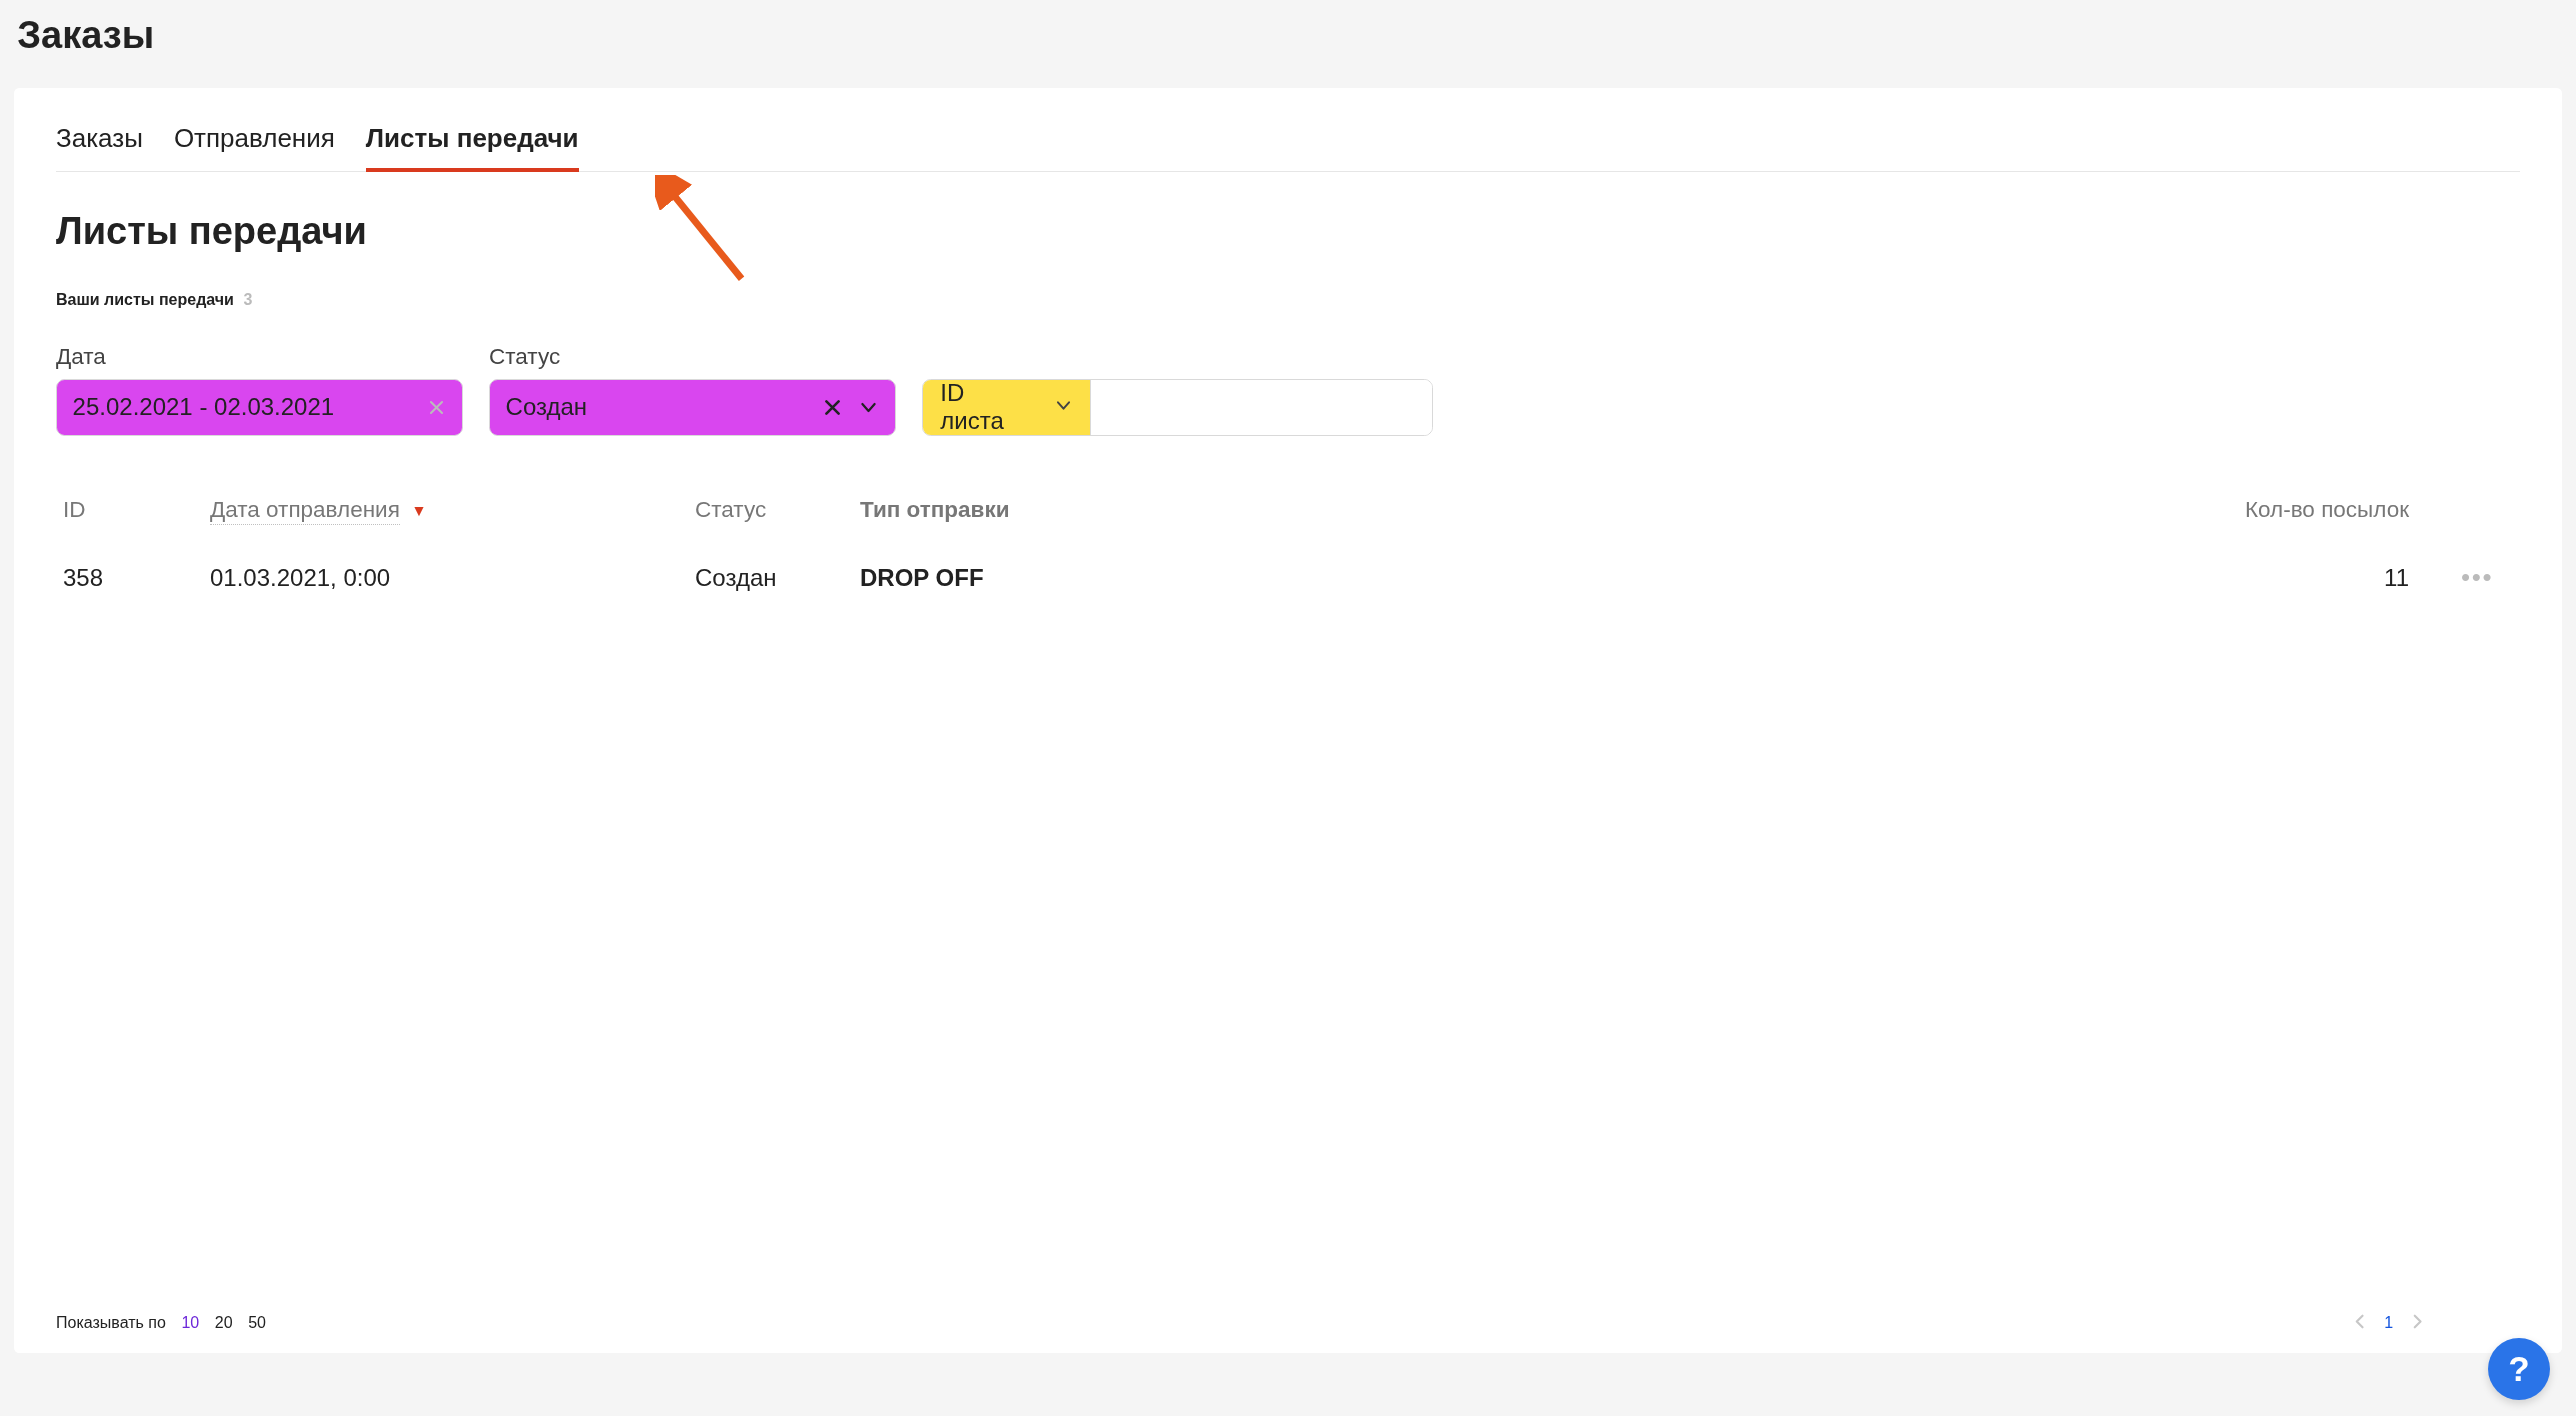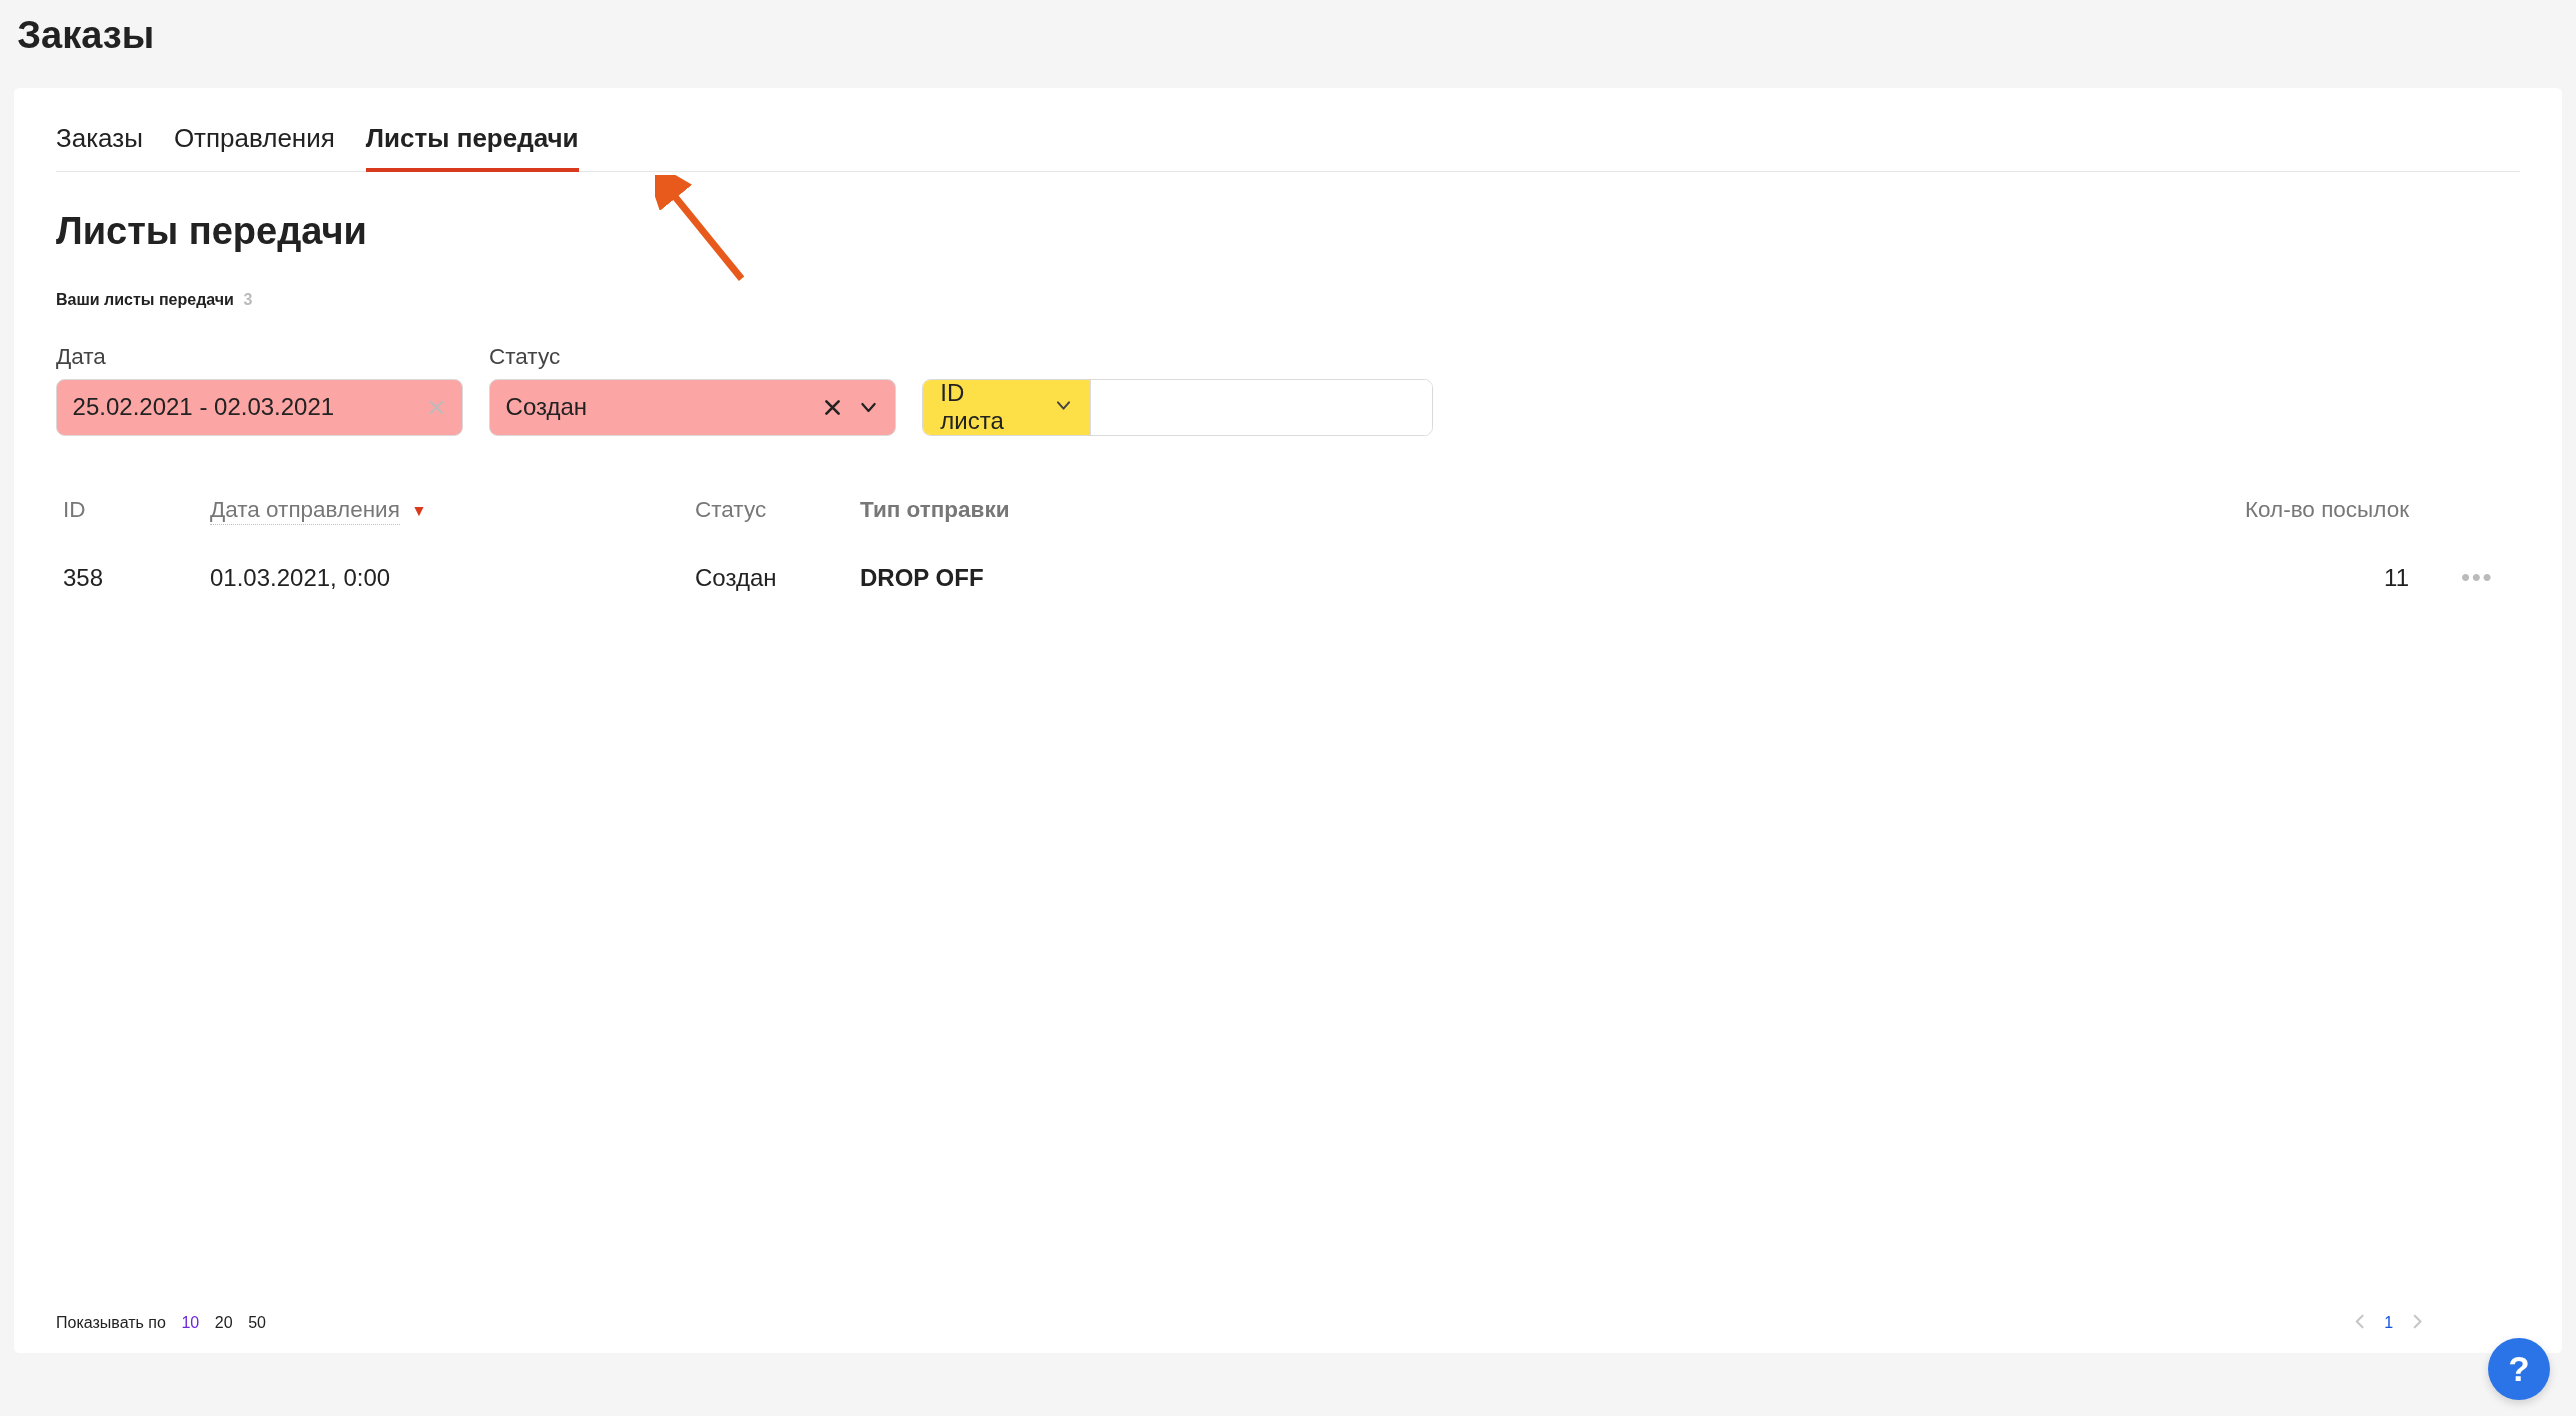--- a/index.html
+++ b/index.html
@@ -70,21 +70,21 @@
     }
     .field { display: flex; flex-direction: column; gap: 8.7px; }
     .field-label { font-size: 22.5px; color: #444; font-weight: 400; }
     .input-box {
       border: 1.7px solid #d9d9d9;
       border-radius: 8.7px;
       height: 57px;
       display: flex;
       align-items: center;
       padding: 0 15.6px;
-      background: #fca5a5;
+      background: #d946ef;
       font-size: 24px;
     }
     .date-input { width: 407px; justify-content: space-between; }
     .status-input { width: 407px; justify-content: space-between; }
     .search-combo {
       display: flex;
       border: 1.7px solid #d9d9d9;
       border-radius: 8.7px;
       height: 57px;
       overflow: hidden;

